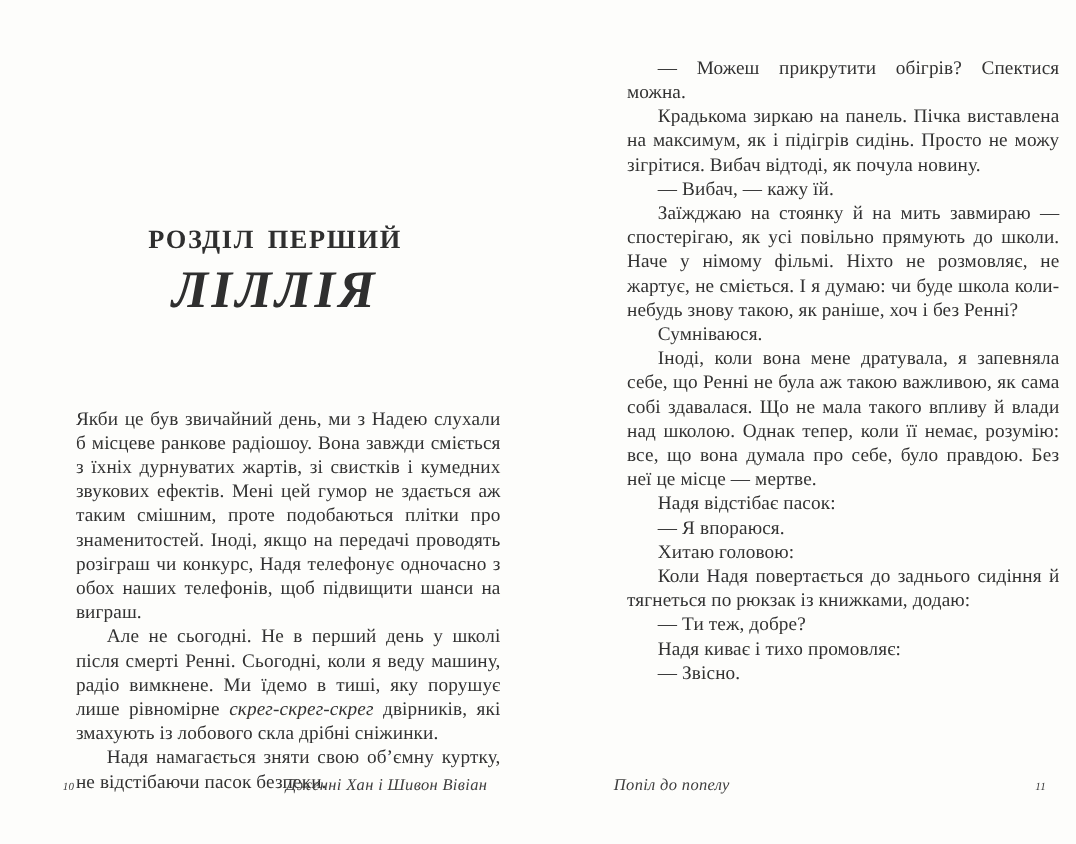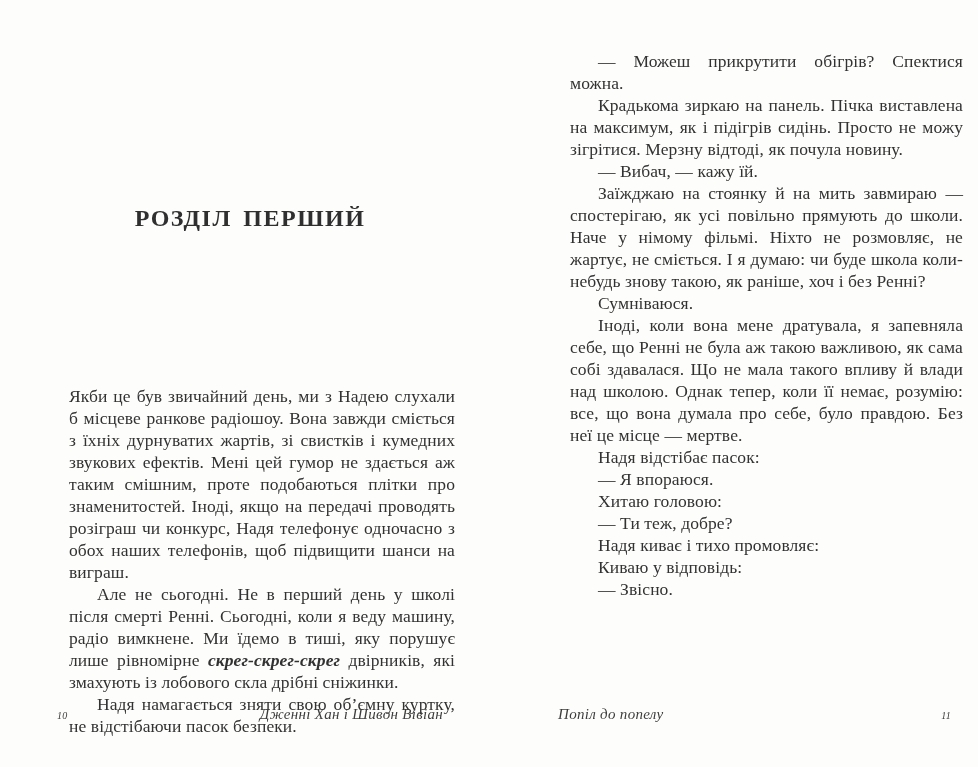--- a/index.html
+++ b/index.html
@@ -36,70 +36,71 @@
   
   .body-text { position: absolute; left: 12px; width: 100%; }
   .page.left  .body-text { top: 369px; }
   .page.right .body-text { top: 50px; }
   .body-text p {
     font-size: 17.5px; line-height: 22px;
     text-align: justify; text-indent: 28px;
     letter-spacing: 0.1px;
     hyphens: auto; -webkit-hyphens: auto;
   }
-  .body-text p.no-indent { text-indent: 0; margin-top: 16px; }
-  .inline-italic { font-style: italic; font-weight: bold; }
+  .body-text p.no-indent { text-indent: 0; }
+  .inline-italic { font-style: italic; }
 
   
   .running-footer {
     position: absolute; top: 706px; left: 0; width: 100%;
     display: flex; justify-content: space-between; align-items: baseline;
     font-style: italic; font-size: 15px; color: #3d3d3d;
     letter-spacing: 0.3px;
   }
   .running-footer .page-number { font-size: 10px; }
 </style>
 </head>
 <body>
 
 <div class="spread">
 
   <section class="page left">
 
     <header class="chapter-head">
       <div class="chapter-label">РОЗДІЛ ПЕРШИЙ</div>
+      <div class="chapter-title">ЛІЛЛІЯ</div>
     </header>
 
     <div class="body-text">
       <p class="no-indent">Якби це був звичайний день, ми з Надею слухали б місцеве ранкове радіошоу. Вона завжди сміється з їхніх дурнуватих жартів, зі свистків і кумедних звукових ефектів. Мені цей гумор не здається аж таким смішним, проте подобаються плітки про знаменитостей. Іноді, якщо на передачі проводять розіграш чи конкурс, Надя телефонує одночасно з обох наших телефонів, щоб підвищити шанси на виграш.</p>
       <p><span>Але не сьогодні. Не в перший день у школі після смерті Ренні. Сьогодні, коли я веду машину, радіо вимкнене. Ми їдемо в тиші, яку порушує лише рівномірне </span><i class="inline-italic">скрег-скрег-скрег</i><span> двірників, які змахують із лобового скла дрібні сніжинки.</span></p>
       <p>Надя намагається зняти свою об’ємну куртку, не відстібаючи пасок безпеки.</p>
     </div>
 
     <footer class="running-footer">
       <span class="page-number">10</span>
       <span class="running-title">Дженні Хан і Шивон Вівіан</span>
     </footer>
   </section>
 
   <section class="page right">
 
     <div class="body-text">
       <p>— Можеш прикрутити обігрів? Спектися можна.</p>
-      <p>Крадькома зиркаю на панель. Пічка виставлена на максимум, як і підігрів сидінь. Просто не можу зігрітися. Мерзну відтоді, як почула новину.</p>
+      <p>Крадькома зиркаю на панель. Пічка виставлена на максимум, як і підігрів сидінь. Просто не можу зігрітися. Вибач відтоді, як почула новину.</p>
       <p>— Вибач, — кажу їй.</p>
       <p>Заїжджаю на стоянку й на мить завмираю — спостерігаю, як усі повільно прямують до школи. Наче у німому фільмі. Ніхто не розмовляє, не жартує, не сміється. І я думаю: чи буде школа коли-небудь знову такою, як раніше, хоч і без Ренні?</p>
       <p>Сумніваюся.</p>
       <p>Іноді, коли вона мене дратувала, я запевняла себе, що Ренні не була аж такою важливою, як сама собі здавалася. Що не мала такого впливу й влади над школою. Однак тепер, коли її немає, розумію: все, що вона думала про себе, було правдою. Без неї це місце — мертве.</p>
       <p>Надя відстібає пасок:</p>
       <p>— Я впораюся.</p>
       <p>Хитаю головою:</p>
+      <p>Коли Надя повертається до заднього сидіння й тягнеться по рюкзак із книжками, додаю:</p>
       <p>— Ти теж, добре?</p>
       <p>Надя киває і тихо промовляє:</p>
-      <p>Киваю у відповідь:</p>
       <p>— Звісно.</p>
     </div>
 
     <footer class="running-footer">
       <span class="running-title">Попіл до попелу</span>
       <span class="page-number">11</span>
     </footer>
   </section>
 
 </div>

